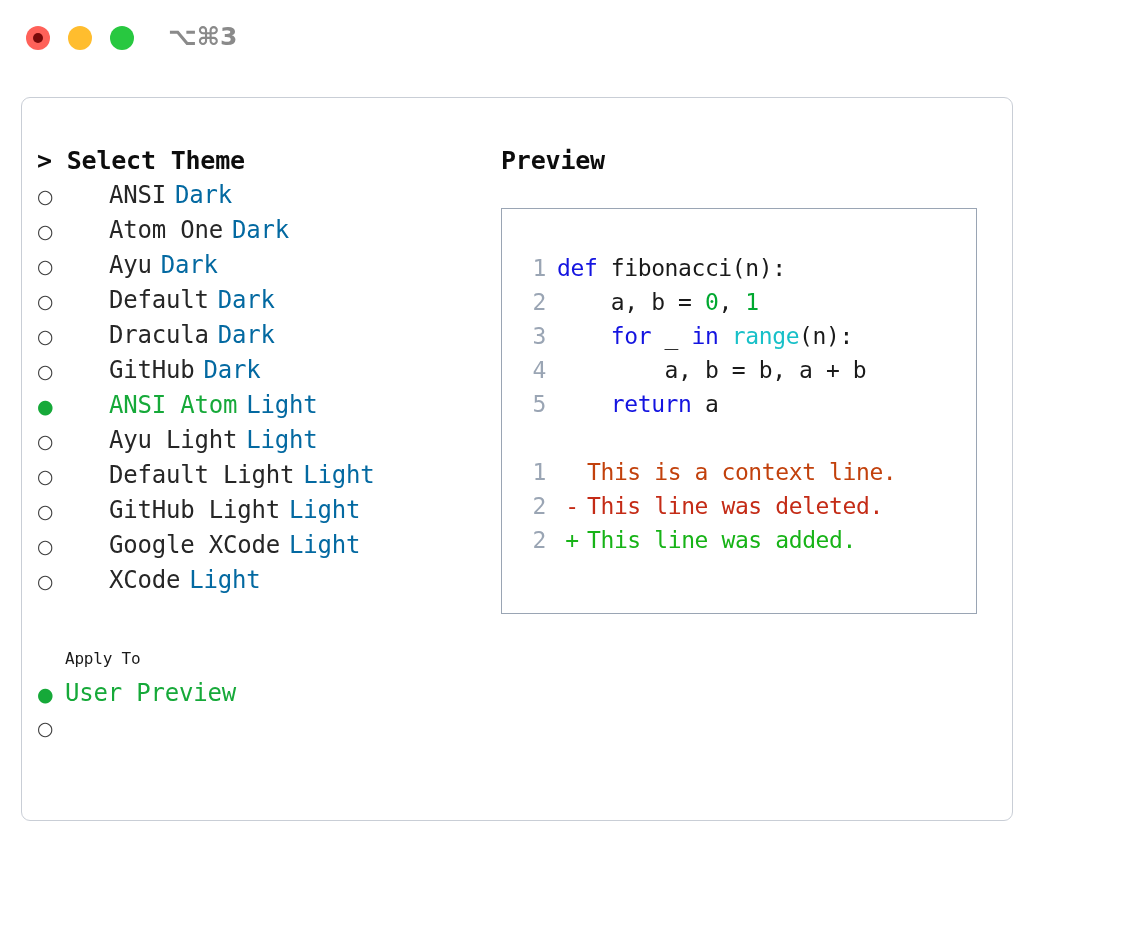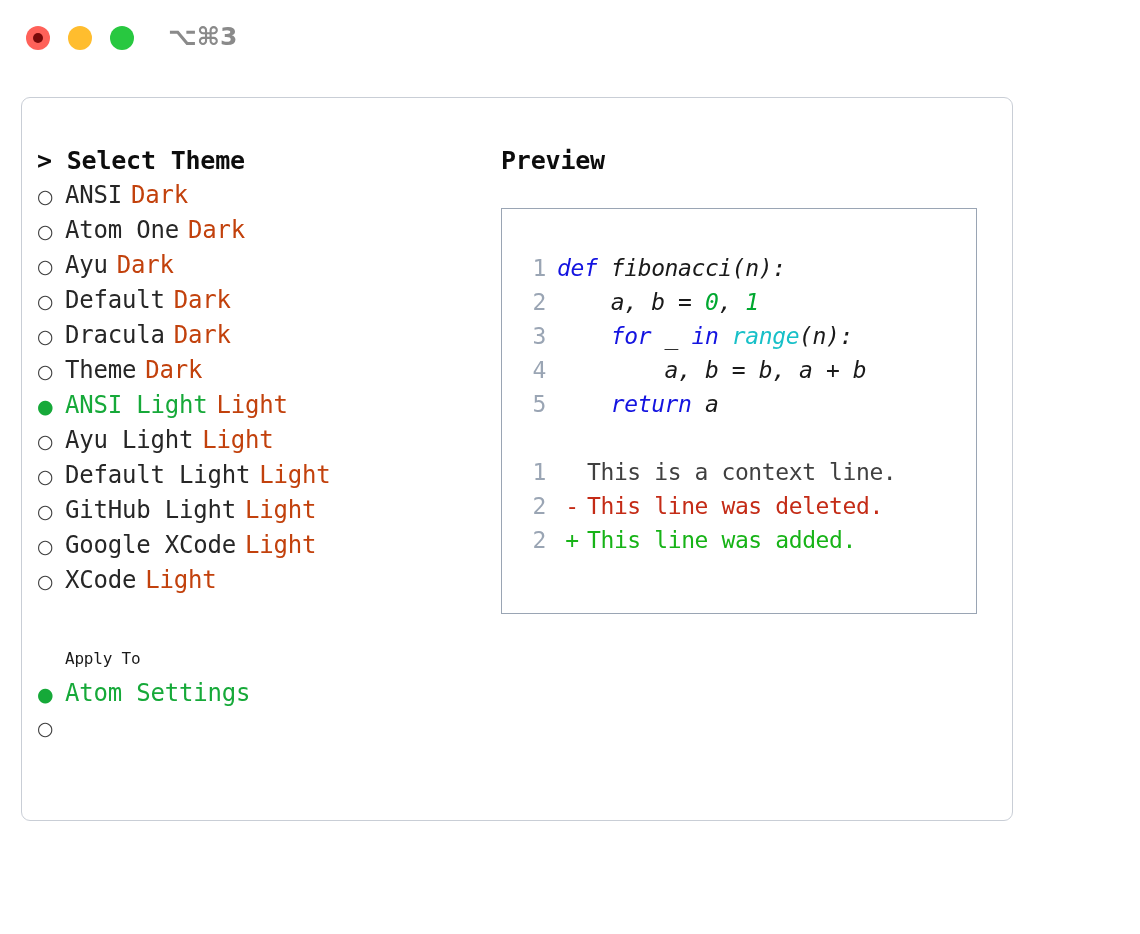--- a/index.html
+++ b/index.html
@@ -117,24 +117,25 @@
     flex: 0 0 28px;
     font-size: 19px;
     color: #3c3c3c;
     font-family: "DejaVu Sans", "Liberation Sans", sans-serif;
   }
   .bullet.on {
     color: #16a939;
   }
   .tname {
     color: #262626;
+    margin-left: 44px;
   }
   .theme-row.selected .tname { color: #16a939; }
   .tkind {
-    color: #c2410c;
+    color: #0369a1;
     padding-left: 9px;
   }
 
   #applyto {
     margin-top: 44px;
   }
   .section-label {
     font-size: 16px;
     color: #1a1a1a;
     line-height: 34px;
@@ -195,41 +196,41 @@
     letter-spacing: -0.4px;
   }
   .cline { display: flex; }
   .lno {
     color: #9aa5b4;
     width: 26px;
     flex: 0 0 26px;
     text-align: right;
     padding-right: 11px;
   }
-  .ctext { white-space: pre; font-style: italic; }
+  .ctext { white-space: pre; }
   .tok-kw  { color: #1414e0; }
   .tok-fn  { color: #18c0c8; }
   .tok-num { color: #00a830; }
   .tok-txt { color: #1a1a1a; }
 
   #diff {
     position: absolute;
     left: 18px;
     top: 246px;
     font-size: 23px;
     line-height: 34px;
     white-space: pre;
     letter-spacing: -0.4px;
   }
   .dmark {
     width: 30px;
     flex: 0 0 30px;
     text-align: center;
   }
-  .d-context .dtext, .d-context .dmark { color: #404040; }
+  .d-context .dtext, .d-context .dmark { color: #c2410c; }
   .d-del .dtext, .d-del .dmark { color: #c42b16; }
   .d-add .dtext, .d-add .dmark { color: #17b317; }
 </style>
 </head>
 <body>
 
 <div id="window">
 
   <div id="titlebar">
     <div class="lights">
@@ -244,33 +245,33 @@
     <div id="cols">
 
       <div id="left">
         <div id="panel-title">&gt; Select Theme</div>
         <div id="theme-list">
             <div class="theme-row"><span class="bullet">○</span><span class="tname">ANSI</span><span class="tkind">Dark</span></div>
             <div class="theme-row"><span class="bullet">○</span><span class="tname">Atom One</span><span class="tkind">Dark</span></div>
             <div class="theme-row"><span class="bullet">○</span><span class="tname">Ayu</span><span class="tkind">Dark</span></div>
             <div class="theme-row"><span class="bullet">○</span><span class="tname">Default</span><span class="tkind">Dark</span></div>
             <div class="theme-row"><span class="bullet">○</span><span class="tname">Dracula</span><span class="tkind">Dark</span></div>
-            <div class="theme-row"><span class="bullet">○</span><span class="tname">Theme</span><span class="tkind">Dark</span></div>
-            <div class="theme-row selected"><span class="bullet on">●</span><span class="tname">ANSI Light</span><span class="tkind">Light</span></div>
+            <div class="theme-row"><span class="bullet">○</span><span class="tname">GitHub</span><span class="tkind">Dark</span></div>
+            <div class="theme-row selected"><span class="bullet on">●</span><span class="tname">ANSI Atom</span><span class="tkind">Light</span></div>
             <div class="theme-row"><span class="bullet">○</span><span class="tname">Ayu Light</span><span class="tkind">Light</span></div>
             <div class="theme-row"><span class="bullet">○</span><span class="tname">Default Light</span><span class="tkind">Light</span></div>
             <div class="theme-row"><span class="bullet">○</span><span class="tname">GitHub Light</span><span class="tkind">Light</span></div>
             <div class="theme-row"><span class="bullet">○</span><span class="tname">Google XCode</span><span class="tkind">Light</span></div>
             <div class="theme-row"><span class="bullet">○</span><span class="tname">XCode</span><span class="tkind">Light</span></div>
           </div>
 
         <div id="applyto">
           <div class="section-label">Apply To</div>
           <div id="apply-list">
-              <div class="apply-row selected"><span class="bullet on">●</span><span class="aname">Atom Settings</span></div>
+              <div class="apply-row selected"><span class="bullet on">●</span><span class="aname">User Preview</span></div>
               <div class="apply-row"><span class="bullet">○</span></div>
             </div>
         </div>
 
       </div>
 
       <div id="right">
         <div id="preview-title">Preview</div>
         <div id="preview-box">
           <div id="code"><div class="cline"><span class="lno">1</span><span class="ctext"><span class="tok-kw">def </span><span class="tok-txt">fibonacci(n):</span></span></div><div class="cline"><span class="lno">2</span><span class="ctext"><span class="tok-txt">    a, b = </span><span class="tok-num">0</span><span class="tok-txt">, </span><span class="tok-num">1</span></span></div><div class="cline"><span class="lno">3</span><span class="ctext"><span class="tok-txt">    </span><span class="tok-kw">for</span><span class="tok-txt"> _ </span><span class="tok-kw">in</span><span class="tok-txt"> </span><span class="tok-fn">range</span><span class="tok-txt">(n):</span></span></div><div class="cline"><span class="lno">4</span><span class="ctext"><span class="tok-txt">        a, b = b, a + b</span></span></div><div class="cline"><span class="lno">5</span><span class="ctext"><span class="tok-txt">    </span><span class="tok-kw">return</span><span class="tok-txt"> a</span></span></div></div>

